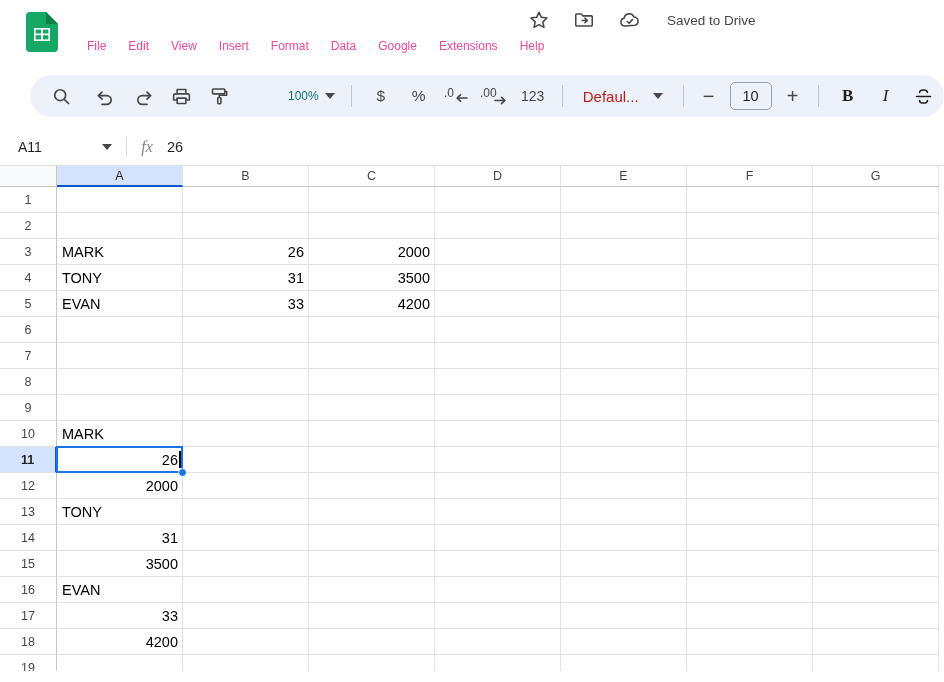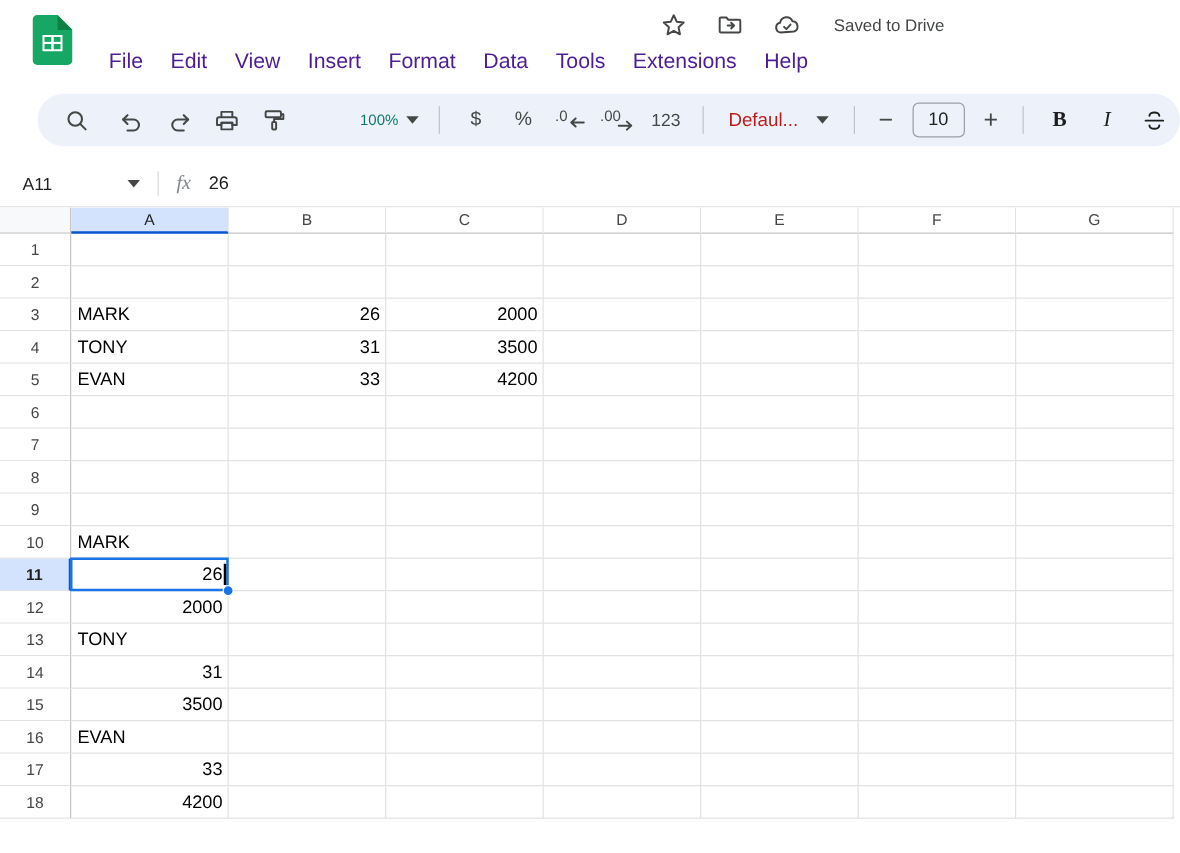--- a/index.html
+++ b/index.html
@@ -28,21 +28,21 @@
 
   .title-icons { position:absolute; top:9px; left:528px; display:flex; align-items:center; gap:23px; }
   .title-icons .ticon { width:22px; height:22px; display:block; color:#444746; }
   .saved-label { font-size:13.5px; color:#444746; white-space:nowrap; margin-left:4px; }
 
   .menubar {
     position:absolute; left:76px; top:36px;
     display:flex; gap:0px; align-items:center;
   }
   .menu-item {
-    font-size:17px; color:#4c1d95; padding:3px 11px; border-radius:4px;
+    font-size:12px; color:#ec4899; padding:3px 11px; border-radius:4px;
     white-space:nowrap; cursor:default;
   }
 
   
   .toolbar-wrap { height:58px; background:#ffffff; position:relative; }
   .toolbar {
     position:absolute; left:30px; top:5px; right:0px; height:42px;
     background:#edf2fa; border-radius:21px;
     display:flex; align-items:center; padding-left:12px; gap:0px;
     overflow:hidden;
@@ -194,21 +194,21 @@
     <span class="saved-label">Saved to Drive</span>
   </div>
 
   <div class="menubar">
     <div class="menu-item">File</div>
     <div class="menu-item">Edit</div>
     <div class="menu-item">View</div>
     <div class="menu-item">Insert</div>
     <div class="menu-item">Format</div>
     <div class="menu-item">Data</div>
-    <div class="menu-item">Tools</div>
+    <div class="menu-item">Google</div>
     <div class="menu-item">Extensions</div>
     <div class="menu-item">Help</div>
   </div>
 </div>
 
 <div class="toolbar-wrap">
   <div class="toolbar">
 
     <div class="tb-btn">
       <svg width="21" height="21" viewBox="0 0 24 24" fill="none" stroke="#444746" stroke-width="1.9" stroke-linecap="round">
@@ -514,18 +514,28 @@
       <div class="grow">
         <div class="rowhead">18</div>
         <div class="cell num" style="width: 126px;">4200</div>
         <div class="cell num" style="width: 126px;"></div>
         <div class="cell num" style="width: 126px;"></div>
         <div class="cell txt" style="width: 126px;"></div>
         <div class="cell txt" style="width: 126px;"></div>
         <div class="cell txt" style="width: 126px;"></div>
         <div class="cell txt" style="width: 126px;"></div>
       </div>
+      <div class="grow">
+        <div class="rowhead">19</div>
+        <div class="cell txt" style="width: 126px;"></div>
+        <div class="cell num" style="width: 126px;"></div>
+        <div class="cell num" style="width: 126px;"></div>
+        <div class="cell txt" style="width: 126px;"></div>
+        <div class="cell txt" style="width: 126px;"></div>
+        <div class="cell txt" style="width: 126px;"></div>
+        <div class="cell txt" style="width: 126px;"></div>
+      </div>
     </div>
 
   <div class="sel-box" id="sel-box" style="left: 56px; top: 280px; width: 127px; height: 27px;"></div>
   <div class="sel-caret" id="sel-caret" style="left: 179px; top: 285px; height: 17px;"></div>
   <div class="sel-handle" id="sel-handle" style="left: 178px; top: 302px;"></div>
 </div>
 
 </body></html>

